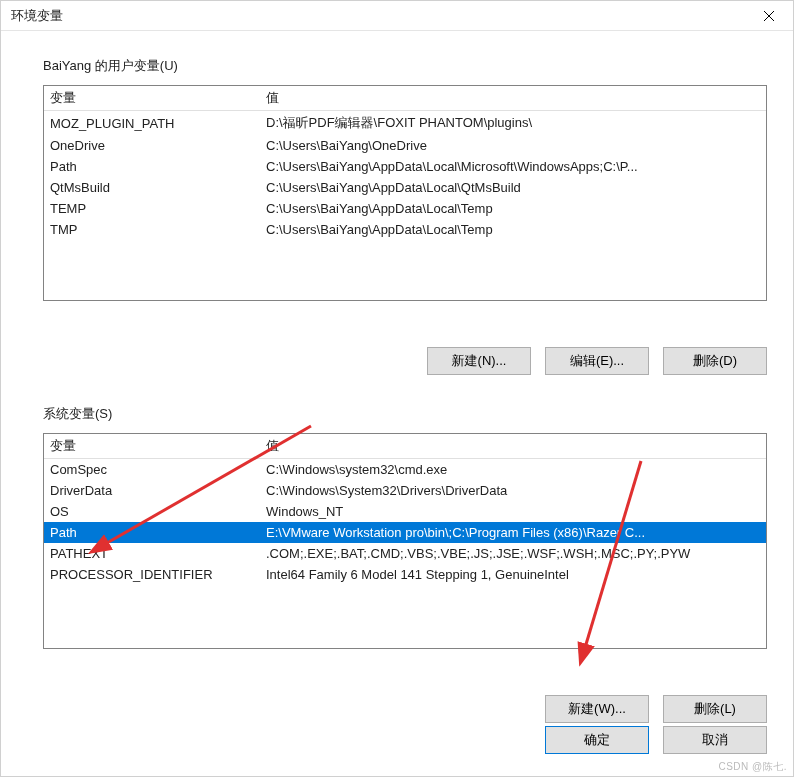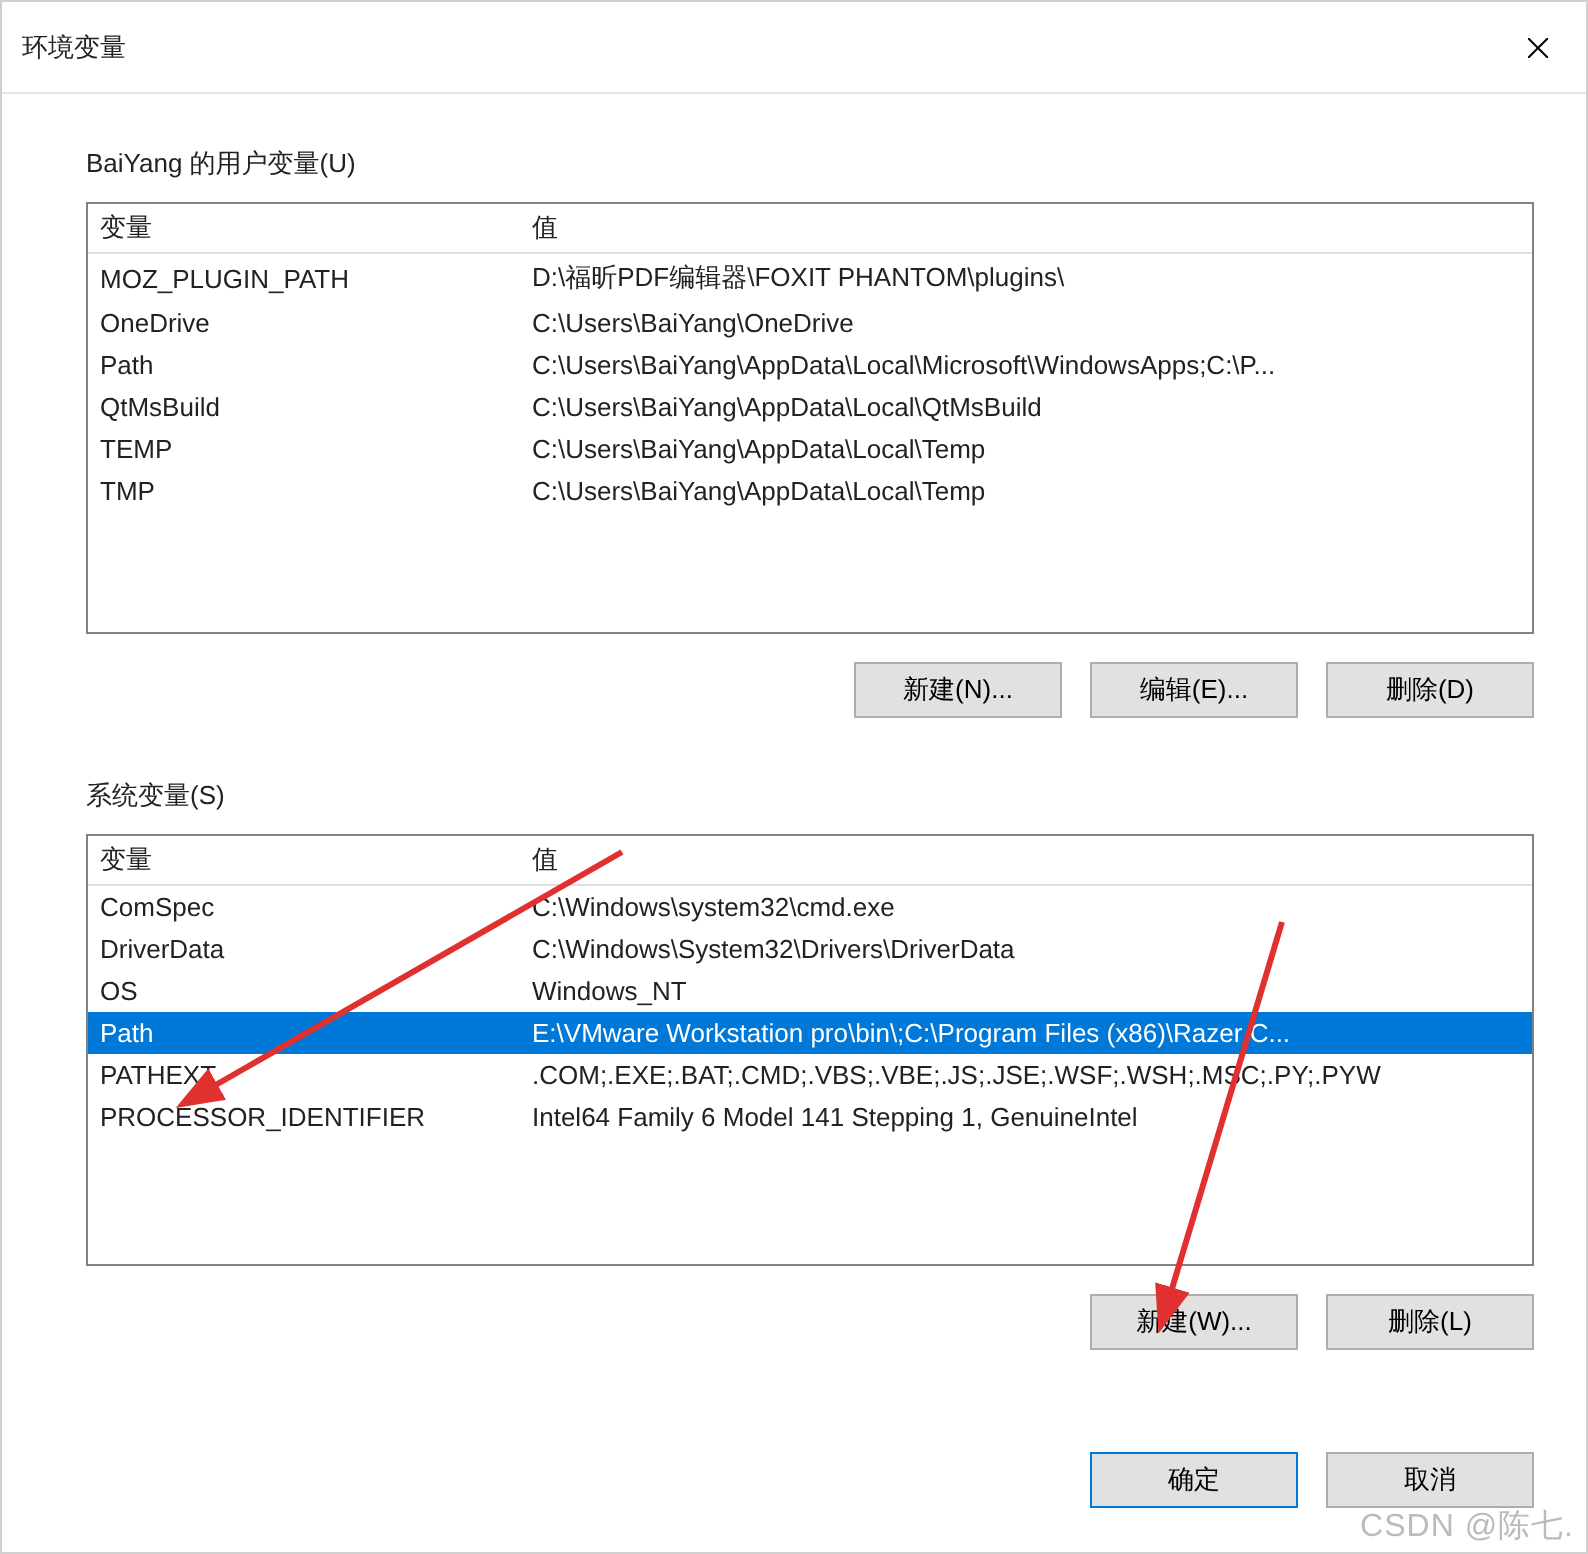--- a/index.html
+++ b/index.html
@@ -11,21 +11,21 @@
     width: 794px;
     height: 777px;
     position: relative;
     overflow: hidden;
     border: 1px solid #d0d0d0;
   }
   .titlebar {
     display: flex;
     align-items: center;
     justify-content: space-between;
-    height: 46px;
+    height: 30px;
     padding: 0 10px 0 10px;
     border-bottom: 1px solid #e5e5e5;
     background: #fff;
     text-align: center;
   }
   .titlebar .title { font-size: 13px; }
   .titlebar .close {
     width: 40px; height: 28px;
     display: flex; align-items: center; justify-content: center;
     font-size: 14px;
@@ -79,35 +79,36 @@
     height: 28px;
     background: #e1e1e1;
     border: 1px solid #adadad;
     padding: 0 12px;
     font-family: inherit;
     font-size: 13px;
     cursor: default;
     display: inline-flex;
     align-items: center;
     justify-content: center;
+    margin-top: 32px;
   }
   .btn.focus {
     border: 1.5px solid #0078d7;
   }
   .dlg-footer {
     position: absolute;
     right: 26px;
     bottom: 22px;
     display: flex;
     gap: 14px;
   }
   .watermark {
     position: absolute;
     right: 6px; bottom: 2px;
-    font-size: 16px;
+    font-size: 10px;
     color: #bbb;
     letter-spacing: 0.5px;
   }
   
   .table-wrap::-webkit-scrollbar { width: 16px; }
   .table-wrap::-webkit-scrollbar-track { background: #f0f0f0; }
   .table-wrap::-webkit-scrollbar-thumb { background: #c2c2c2; }
   
   svg.overlay {
     position: absolute;

